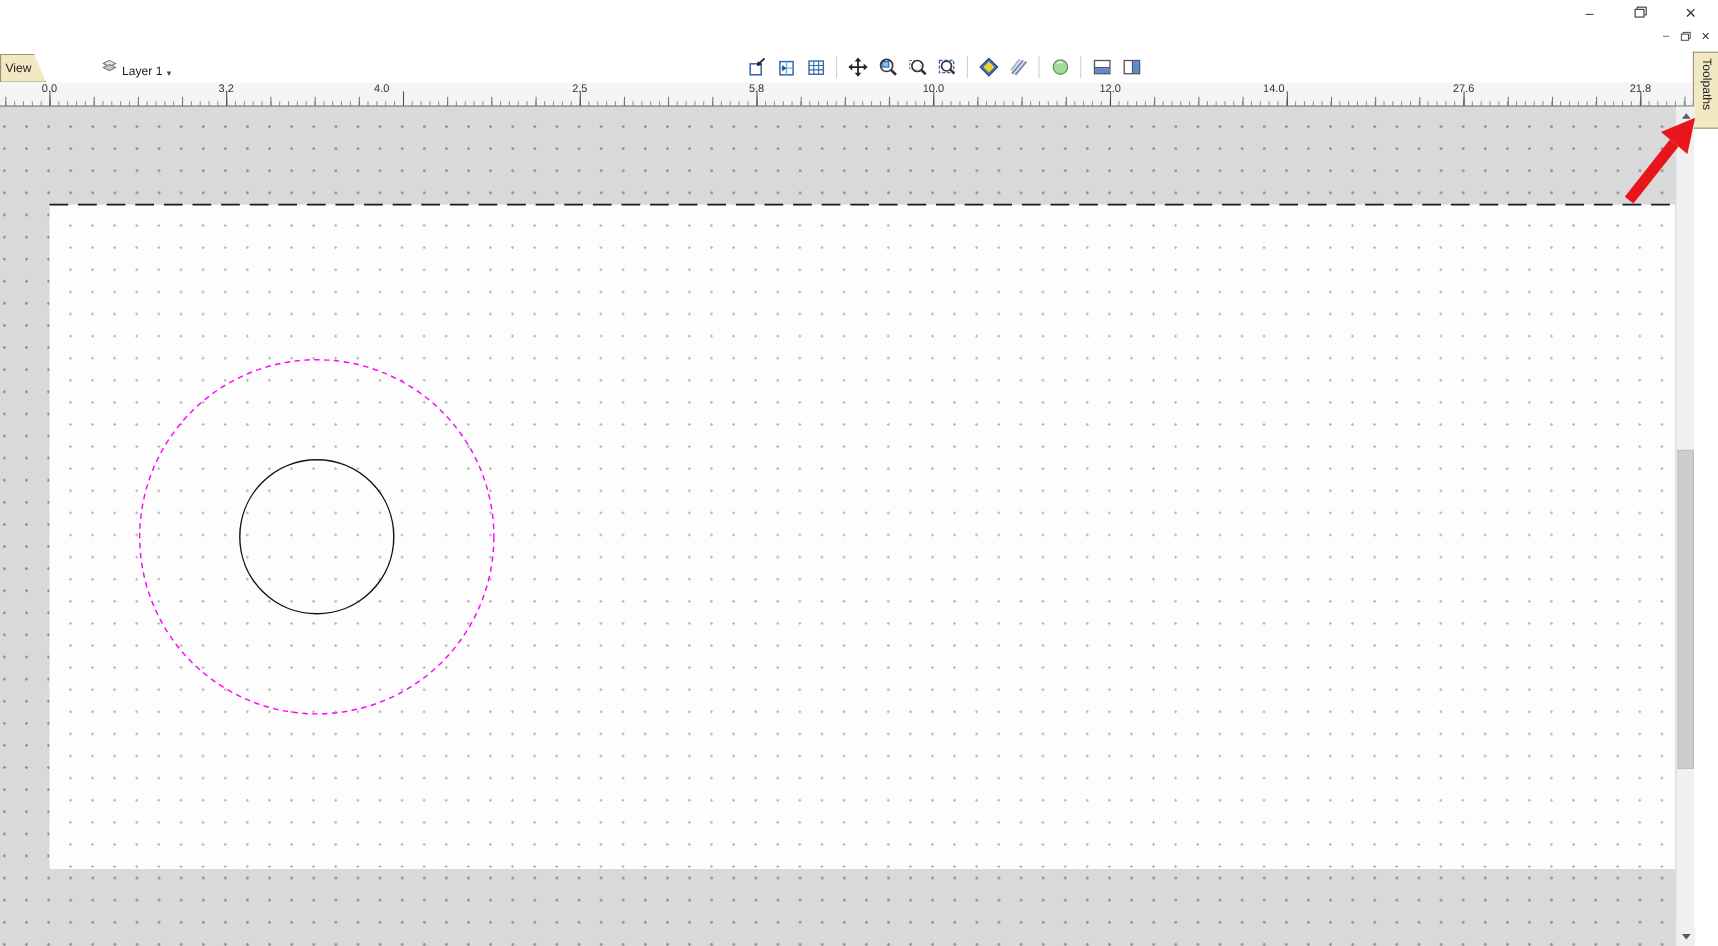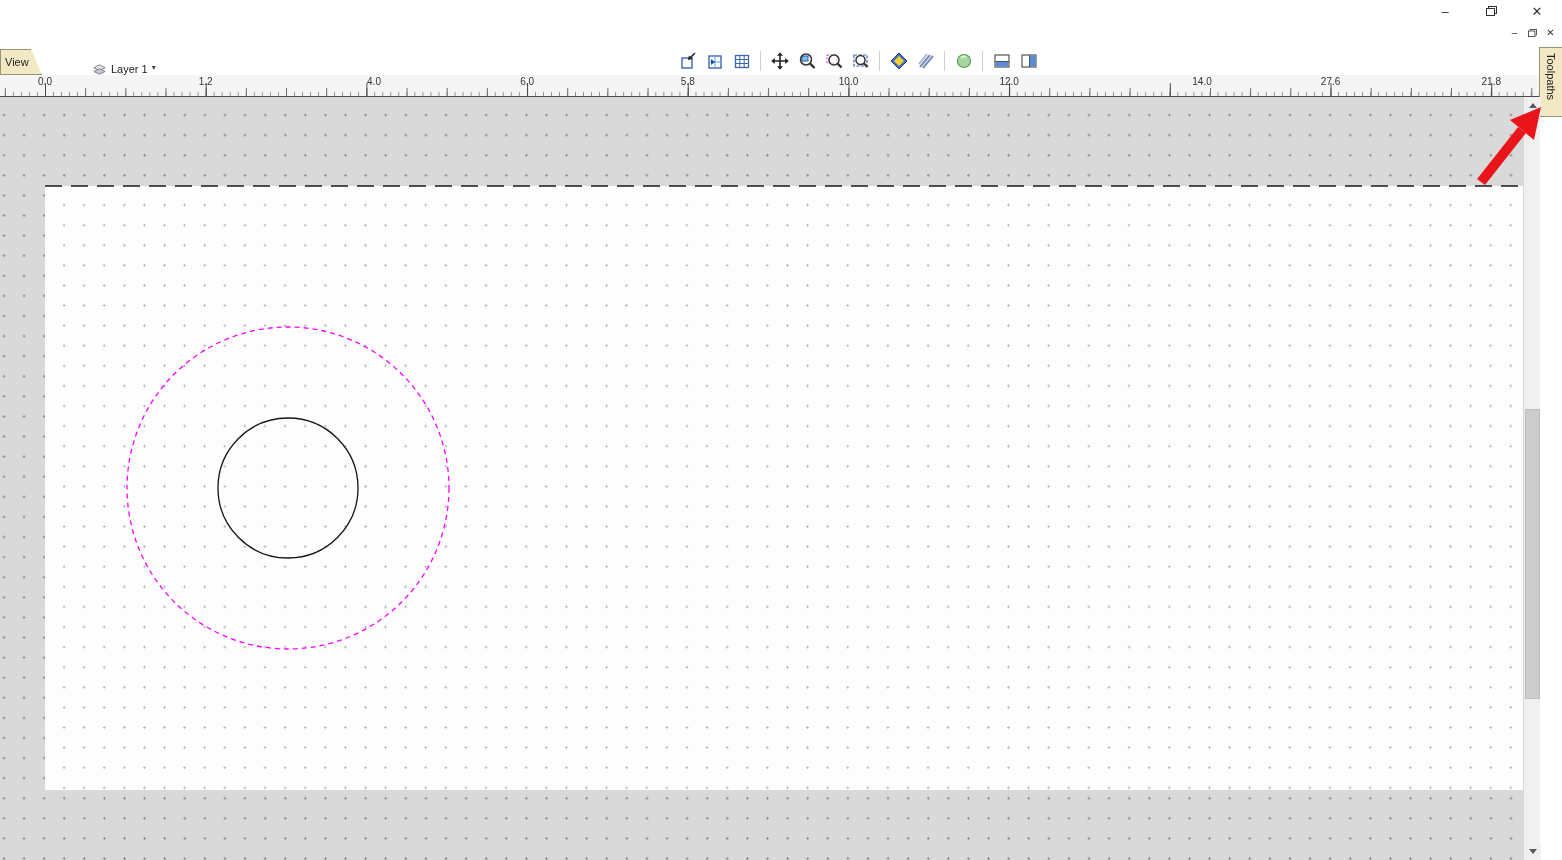--- a/index.html
+++ b/index.html
@@ -26,21 +26,21 @@
   .doc-btn .restore-sq { transform:scale(0.8); }
 
   
   .tabrow { position:absolute; left:0; top:47px; width:1562px; height:28px; background:#fff; }
   .view-tab {
     position:absolute; left:0; top:2px; width:42px; height:26px;
     background:#f2e9c4; clip-path:polygon(0 0, calc(100% - 11px) 0, 100% 100%, 0 100%);
     box-shadow:inset 0 0 0 1px #9a9474;
     font-size:11px; display:flex; align-items:center; padding-left:5px;
   }
-  .layer-ctl { position:absolute; left:88px; top:16px; height:20px; display:flex; align-items:flex-start; gap:4px;
+  .layer-ctl { position:absolute; left:88px; top:4px; height:20px; display:flex; align-items:flex-end; gap:4px;
                font-size:11px; padding:0 4px; }
   .layer-caret { font-size:8px; color:#444; }
 
   .toolbar { position:absolute; left:674px; top:2px; display:flex; align-items:center; }
   .tool { width:24px; height:24px; display:flex; align-items:center; justify-content:center;
           margin:0 1.5px; border:1px solid transparent; }
   .tool svg { width:20px; height:20px; }
   .tsep { width:1px; height:20px; background:#cfcfcf; margin:0 5px; }
 
   
@@ -219,27 +219,27 @@
             <rect x="3" y="4" width="14" height="12" fill="#fff" stroke="#555" stroke-width="1.2"></rect>
             <rect x="11" y="4.5" width="5.5" height="11" fill="#5b8ad6"></rect>
             <line x1="10.5" y1="4" x2="10.5" y2="16" stroke="#555" stroke-width="1"></line>
           </svg>
       </div>
     </div>
   </div>
 
   <div class="ruler">
     <span class="ruler-label" style="left:45px">0.0</span>
-    <span class="ruler-label" style="left:205.7px">1.2</span>
-    <span class="ruler-label" style="left:374px">4.0</span>
-    <span class="ruler-label" style="left:527.1px">6.0</span>
+    <span class="ruler-label" style="left:205.7px">3.2</span>
+    <span class="ruler-label" style="left:347px">4.0</span>
+    <span class="ruler-label" style="left:527.1px">2.5</span>
     <span class="ruler-label" style="left:687.8px">5.8</span>
     <span class="ruler-label" style="left:848.5px">10.0</span>
     <span class="ruler-label" style="left:1009.2px">12.0</span>
-    <span class="ruler-label" style="left:1202px">14.0</span>
+    <span class="ruler-label" style="left:1158px">14.0</span>
     <span class="ruler-label" style="left:1330.6px">27.6</span>
     <span class="ruler-label" style="left:1491.3px">21.8</span>
   </div>
 
   <div class="toolpaths-tab">Toolpaths</div>
 
   <div class="canvas">
     <div class="material"></div>
   </div>
 

